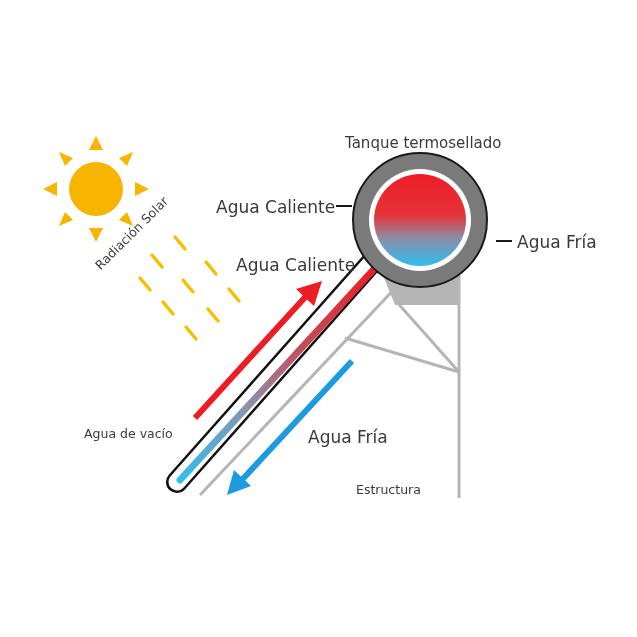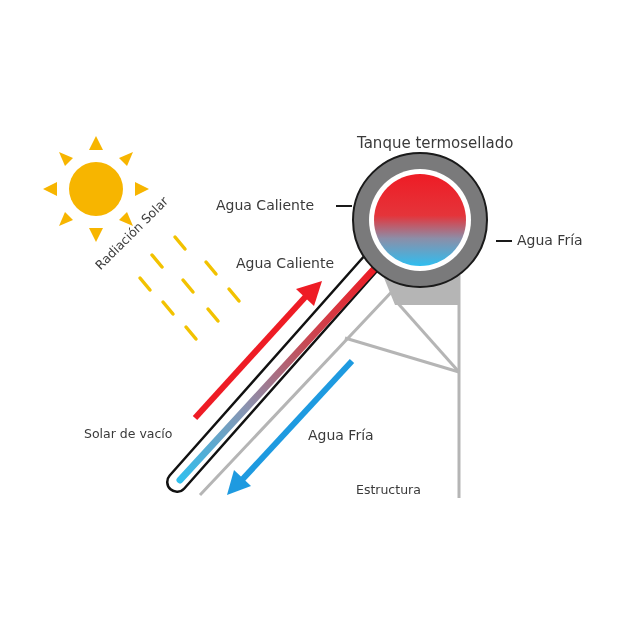--- a/index.html
+++ b/index.html
@@ -1,20 +1,20 @@
 <!DOCTYPE html>
 <html><head>
 <meta charset="utf-8">
 <style>
   html, body { margin:0; padding:0; background:#ffffff; }
   body { width:637px; height:637px; position:relative; overflow:hidden; font-family:"DejaVu Sans", sans-serif; }
   svg { position:absolute; left:0; top:0; }
   .lbl { position:absolute; color:#3a3a3a; font-family:"DejaVu Sans", sans-serif; white-space:nowrap; }
-  .lbl-title { font-size:15px;margin-left:12px; }
-  .lbl-med { font-size:14px; }
+  .lbl-title { font-size:15px; }
+  .lbl-med { font-size:17px; }
   .lbl-small { font-size:12.5px; }
 </style>
 </head>
 <body>
 
 <svg width="637" height="637" viewBox="0 0 637 637">
   <defs>
     <linearGradient id="tankGrad" x1="0" y1="0" x2="0" y2="1">
       <stop offset="0" stop-color="#ee1c25"></stop>
       <stop offset="0.45" stop-color="#e5343a"></stop>
@@ -89,15 +89,15 @@
     <line x1="352" y1="361" x2="240" y2="482" stroke="#1e9ae0" stroke-width="6"></line>
     <polygon points="227,495 234,470 251,486" fill="#1e9ae0"></polygon>
   </g>
 </svg>
 
 <div class="lbl lbl-title" style="left:345px; top:134px;">Tanque termosellado</div>
 <div class="lbl lbl-med" style="left:216px; top:197px;">Agua Caliente</div>
 <div class="lbl lbl-med" style="left:517px; top:232px;">Agua Fría</div>
 <div class="lbl lbl-med" style="left:236px; top:255px;">Agua Caliente</div>
 <div class="lbl lbl-med" style="left:308px; top:427px;">Agua Fría</div>
-<div class="lbl lbl-small" style="left:84px; top:426px;">Solar de vacío</div>
+<div class="lbl lbl-small" style="left:84px; top:426px;">Agua de vacío</div>
 <div class="lbl lbl-small" style="left:356px; top:482px;">Estructura</div>
 <div class="lbl lbl-small" style="left:92px; top:262px; transform:rotate(-45deg); transform-origin:left top;">Radiación Solar</div>
 
 </body></html>

